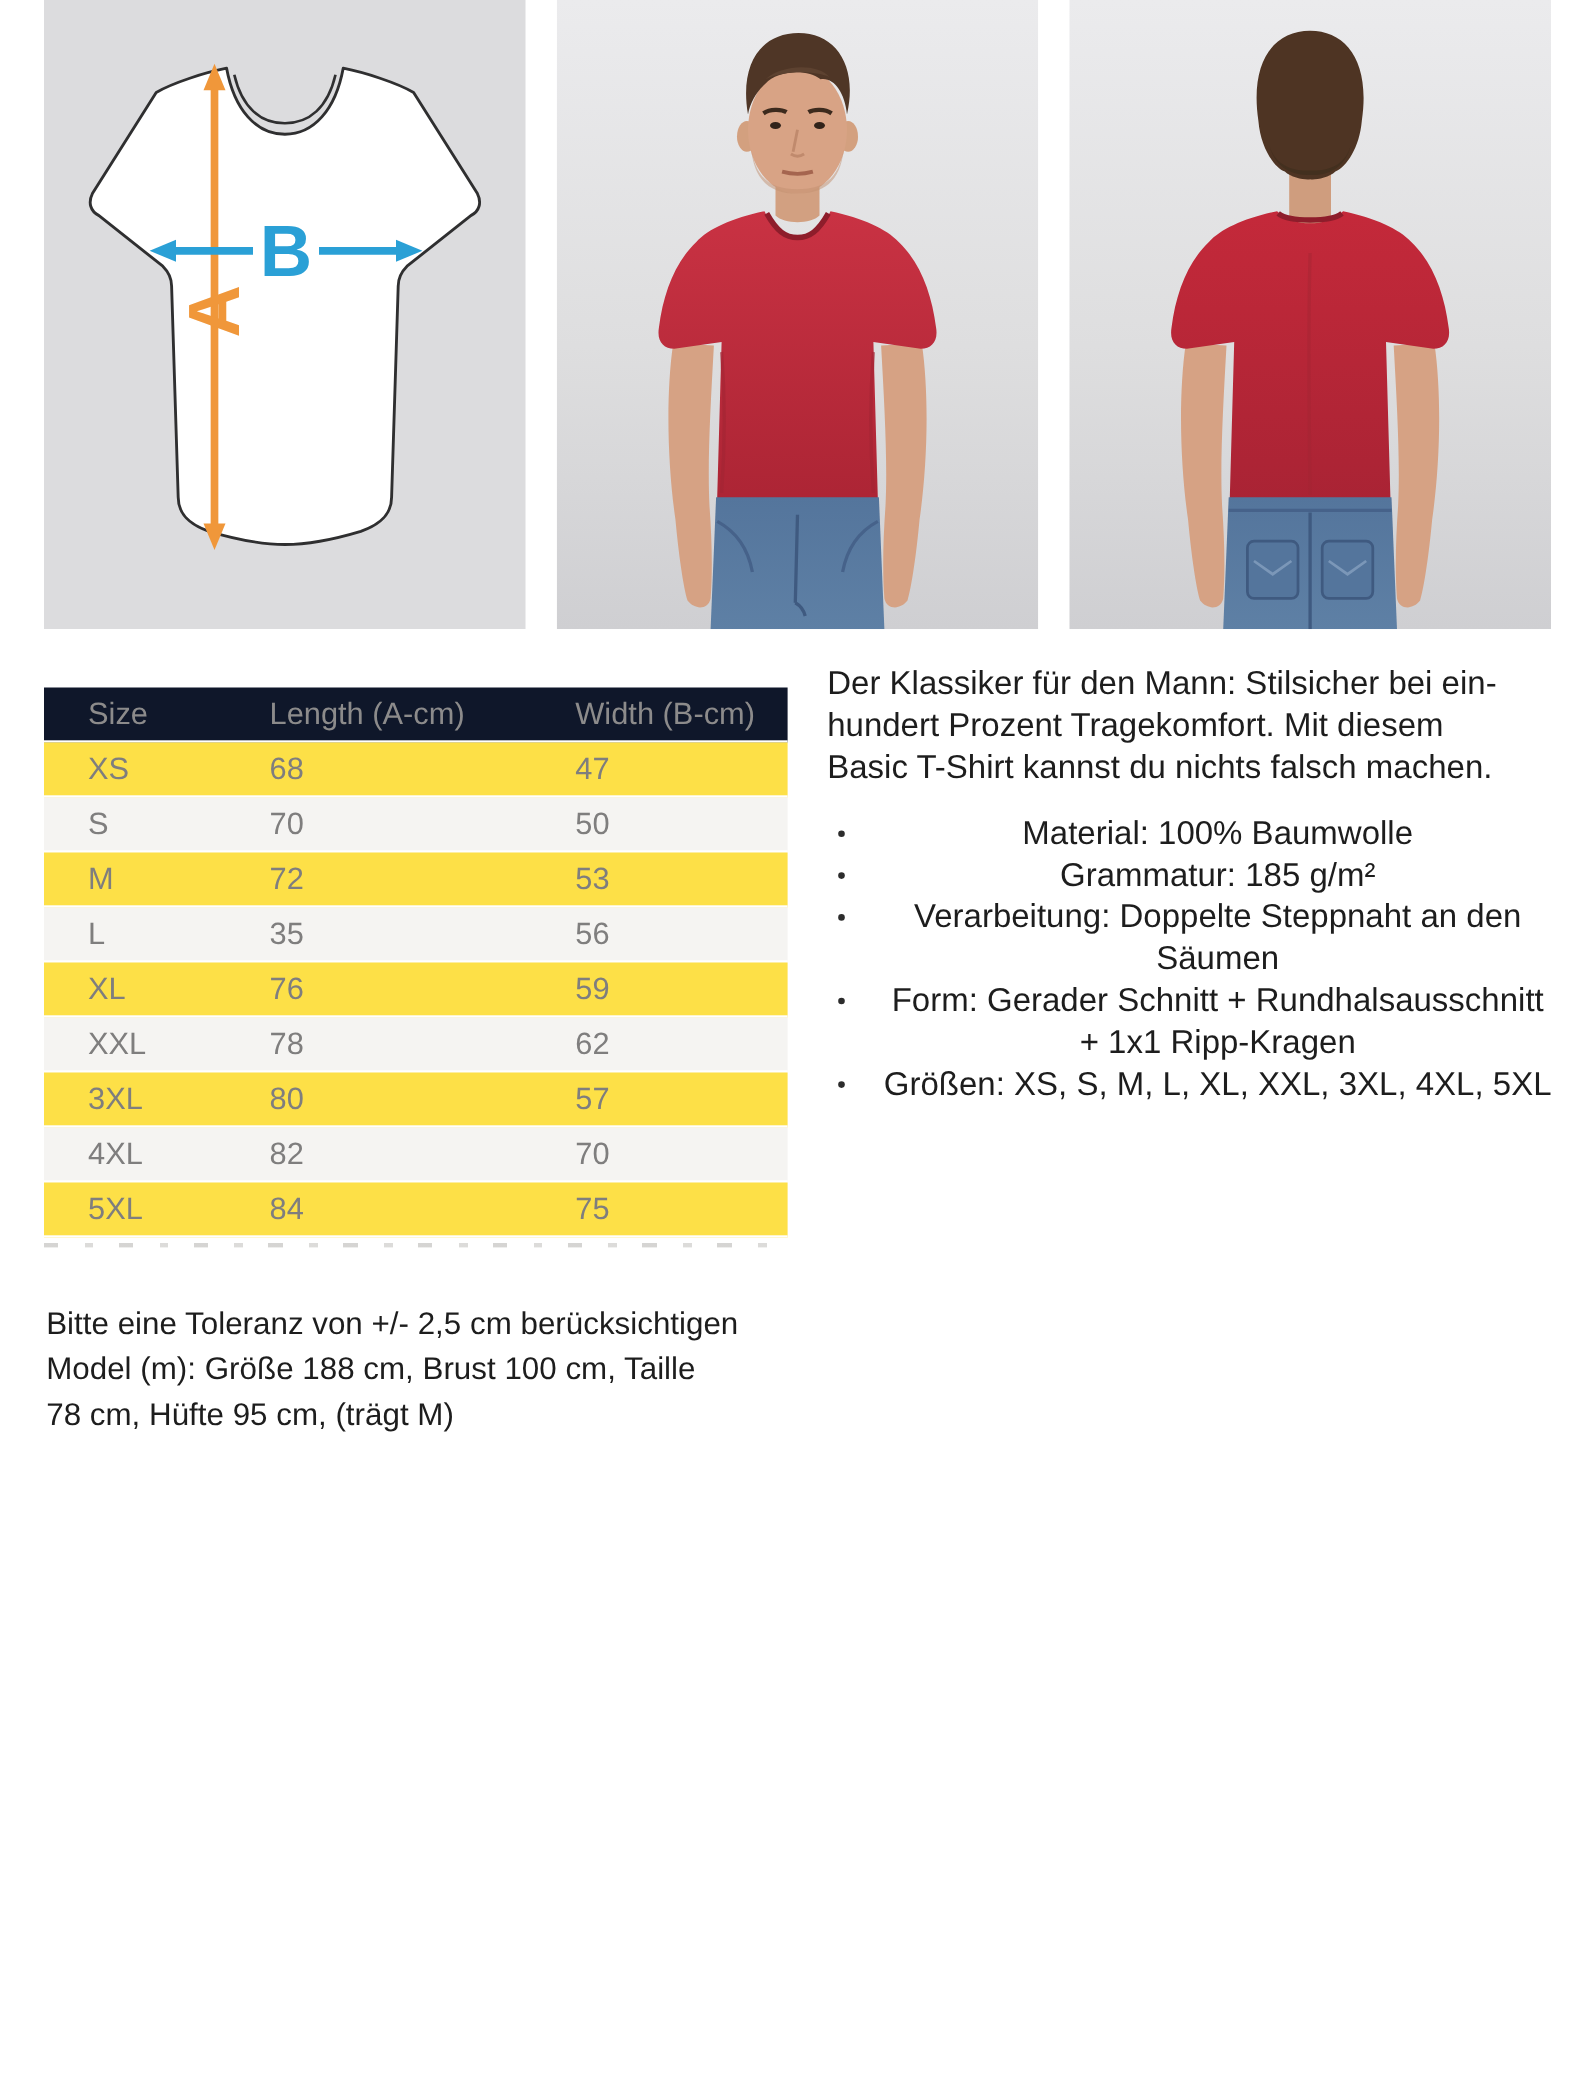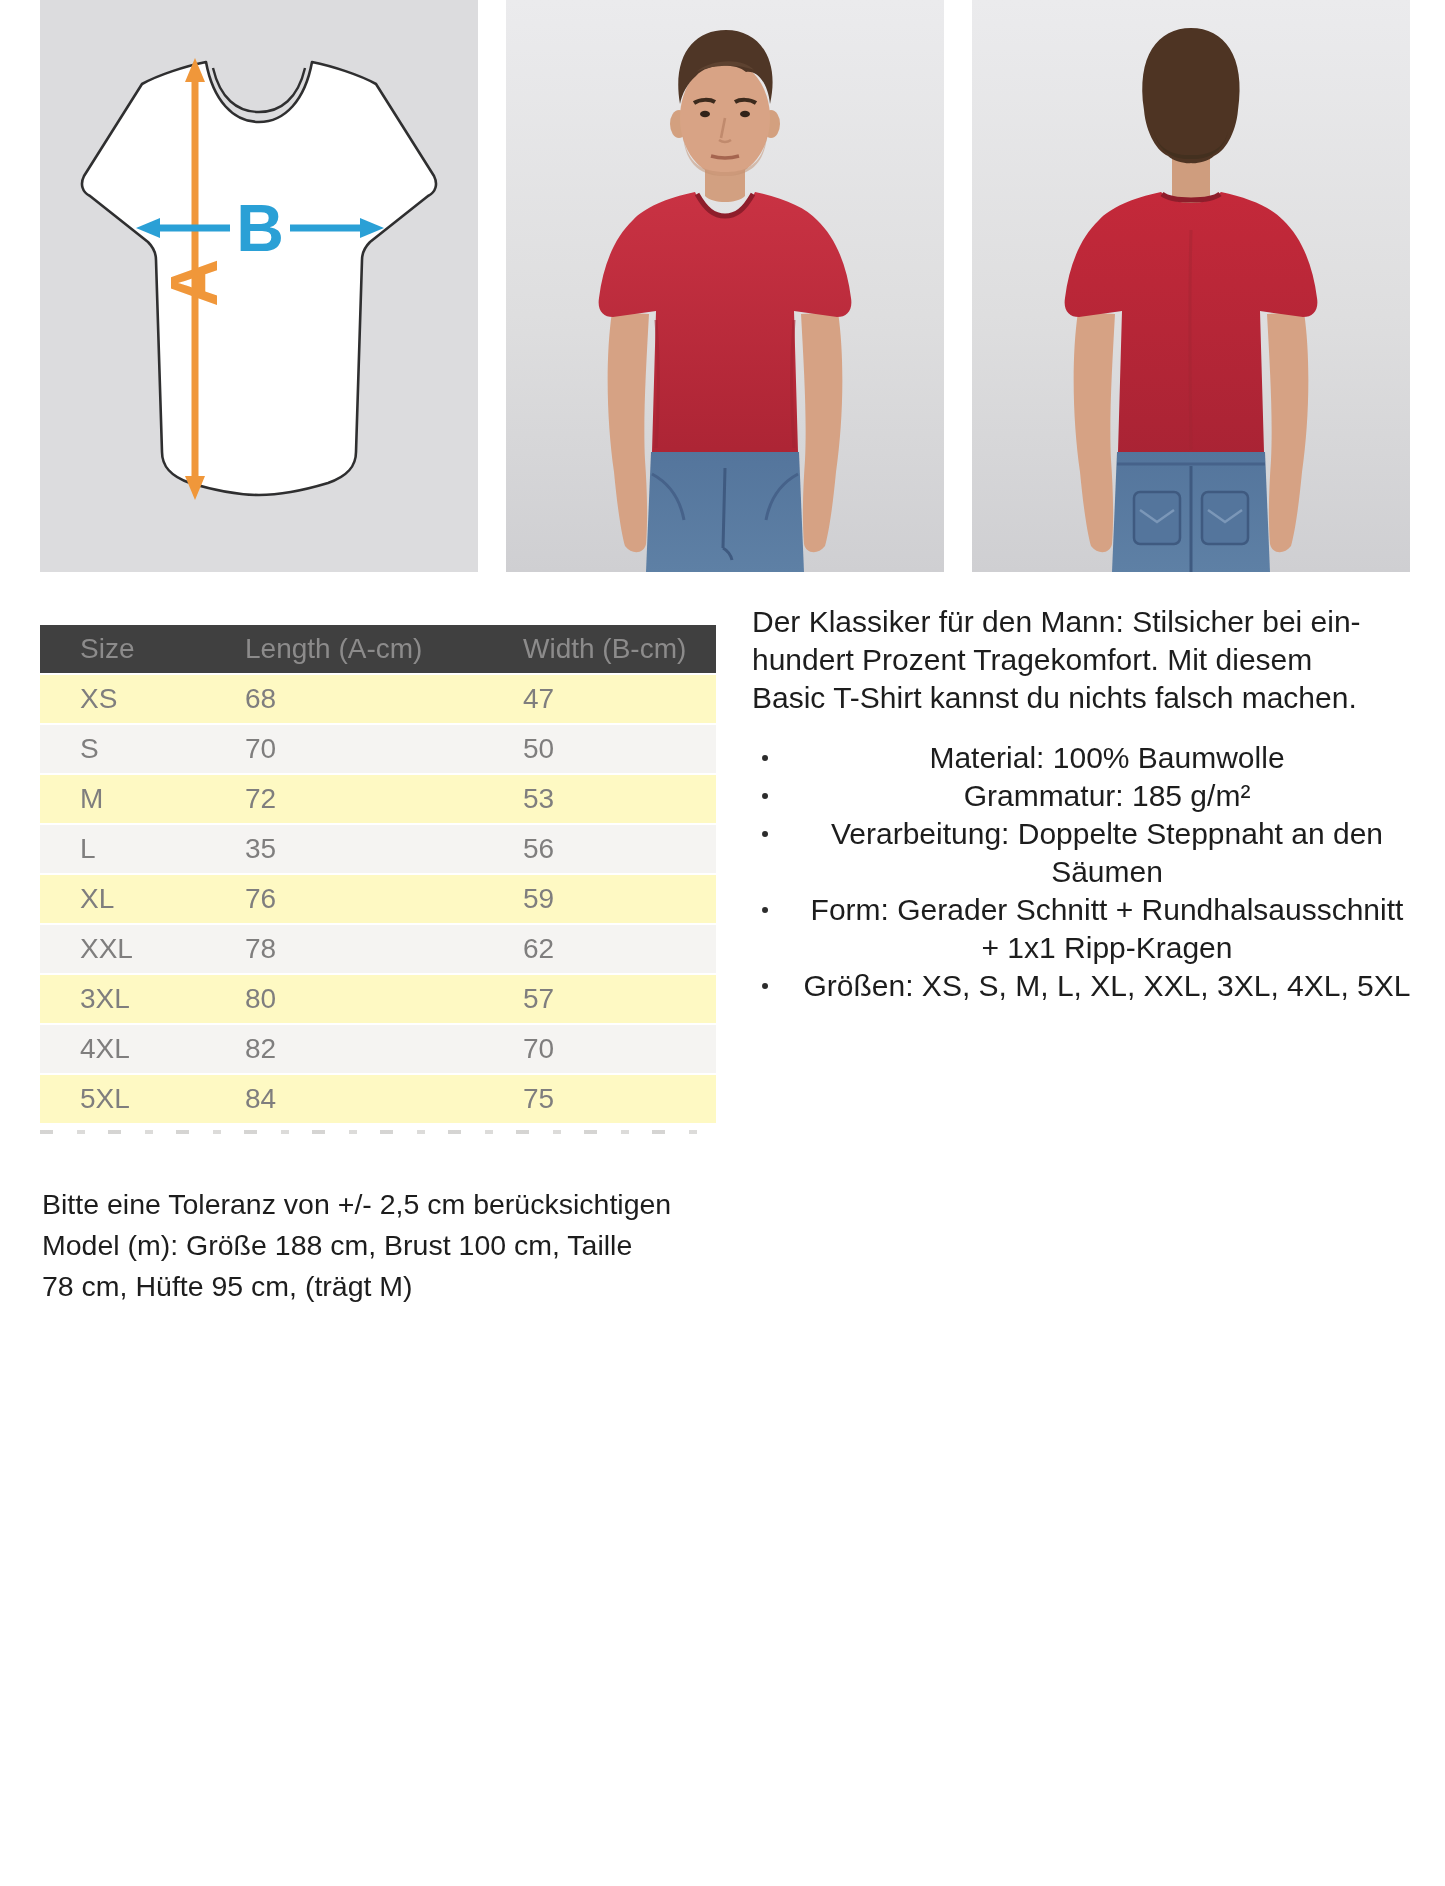--- a/index.html
+++ b/index.html
@@ -11,22 +11,22 @@
   .photo{position:absolute;top:0;width:438px;height:572px;overflow:hidden;}
   .photo svg{display:block;}
   #img-diagram{left:40px;}
   #img-front{left:506px;}
   #img-back{left:972px;}
 
   
   .size-table{position:absolute;left:40px;top:625px;width:676px;}
   .trow{display:grid;grid-template-columns:165px 278px 1fr;align-items:center;
         height:48px;padding-left:40px;border-bottom:2px solid #fff;font-size:28px;}
-  .thead{background:#404040;color:#8c8b8b;height:48px;}
-  .trow.dark{background:#fef9c3;color:#7f7e7e;}
+  .thead{background:#0f172a;color:#8c8b8b;height:48px;}
+  .trow.dark{background:#fde047;color:#7f7e7e;}
   .trow.light{background:#f5f4f2;color:#7f7e7e;}
   .cut-row{position:relative;height:12px;margin-top:3px;
     background:repeating-linear-gradient(90deg,#cecdcb 0 13px,transparent 13px 37px,
                #d6d5d3 37px 45px,transparent 45px 68px);
     background-size:100% 4px;background-repeat:no-repeat;background-position:0 2px;
     opacity:.85;}
 
   
   .description{position:absolute;left:752px;top:603px;width:672px;font-size:30px;color:#1d1d1d;}
   .intro div{line-height:38px;}

